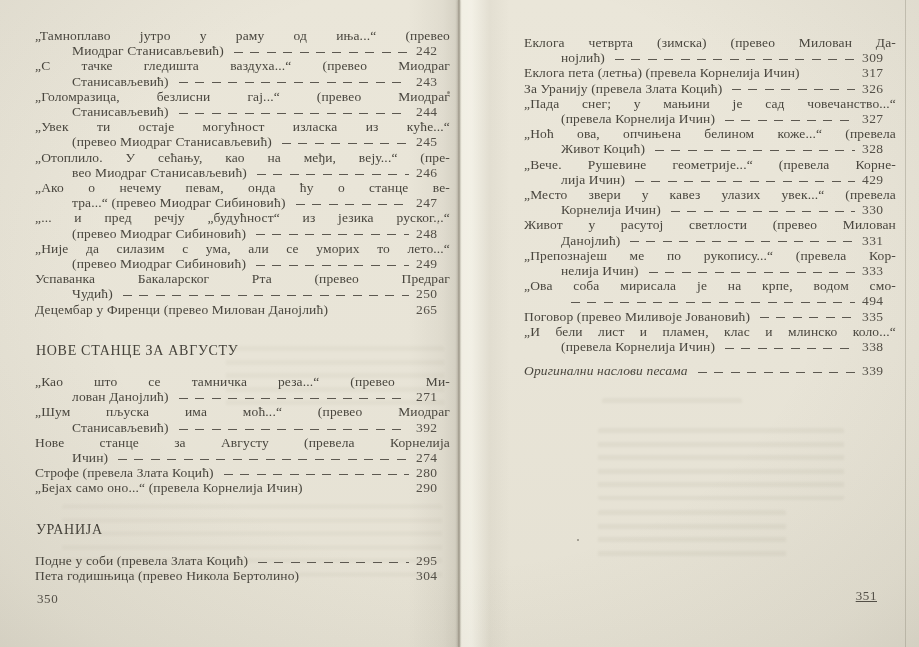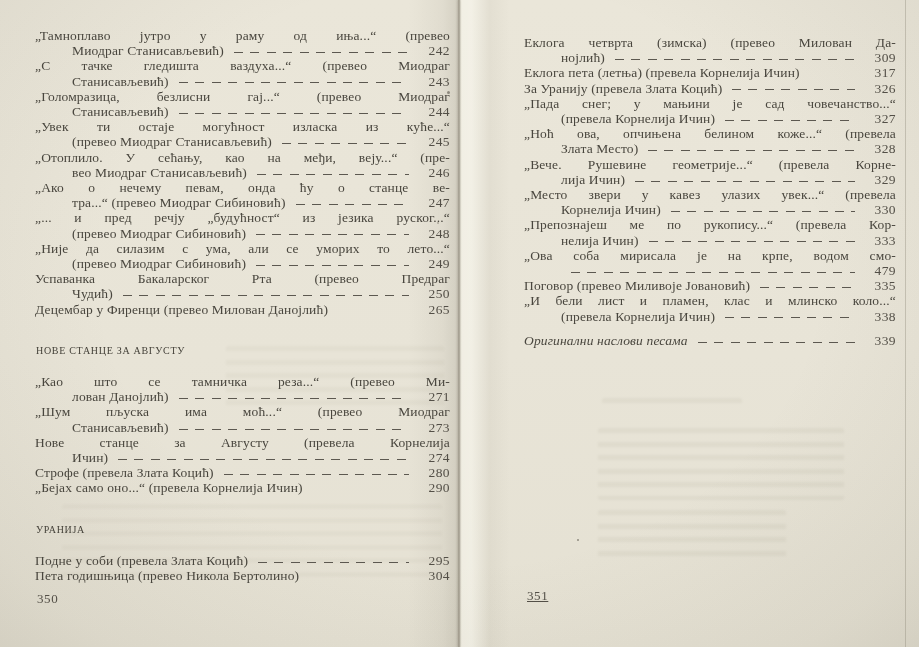--- a/index.html
+++ b/index.html
@@ -29,36 +29,36 @@
     background:repeating-linear-gradient(to bottom, rgba(122,115,96,.14) 0 5px, rgba(0,0,0,0) 5px 13.6px);}
   .g1{left:602px;top:398px;width:140px;height:14px;}
   .g2{left:598px;top:428px;width:246px;height:72px;}
   .g3{left:598px;top:510px;width:188px;height:52px;}
   .g4{left:226px;top:346px;width:218px;height:62px;opacity:.38;}
   .g5{left:62px;top:504px;width:380px;height:78px;opacity:.3;}
   
   .page{position:absolute;font-size:13.5px;line-height:15.2px;letter-spacing:.15px;}
   .page-left{left:35px;top:28px;width:415px;}
   .page-right{left:524px;top:35px;width:372px;}
-  .heading{margin:26px 0 16px 1px;font-size:10px;letter-spacing:.7px;color:#45423a;}
+  .heading{margin:26px 0 16px 1px;font-size:14px;letter-spacing:.7px;color:#45423a;}
   .entry{margin:0;}
   .entry.orig{margin-top:9px;}
   .line.wrap{text-align:justify;text-align-last:justify;white-space:nowrap;}
   .line.row{display:flex;align-items:baseline;}
   .indent{padding-left:37px;}
   .txt{white-space:nowrap;}
   .row.italic .txt{font-style:italic;text-align:right;}
   .leader{flex:1;align-self:stretch;margin:0 7px 0 9px;
     background-image:repeating-linear-gradient(90deg,#5c5850 0 9px, rgba(0,0,0,0) 9px 16.4px);
     background-size:100% 1.4px;background-repeat:no-repeat;background-position:1px 64%;}
   .spacer{flex:1;}
-  .num{width:34px;text-align:right;color:#534f47;letter-spacing:.4px;}
+  .num{width:34px;text-align:left;color:#534f47;letter-spacing:.4px;}
   .footer{position:absolute;font-size:13px;color:#534f47;letter-spacing:.6px;}
   .footer-left{left:37px;top:591px;}
-  .footer-right{left:527px;top:588px;width:369px;text-align:left;text-decoration:underline;}
+  .footer-right{left:508px;top:588px;width:369px;text-align:right;text-decoration:underline;}
 </style>
 </head>
 <body>
 
 <div class="vignette"></div>
 <div class="gutter"></div>
 <div class="crease"></div>
 <div class="edge-line"></div>
 
 <div class="ghost g1"></div>
@@ -158,21 +158,21 @@
         <div class="txt">лован Данојлић)</div>
         <div class="leader"></div>
         <div class="num">271</div>
       </div>
     </div>
     <div class="entry">
       <div class="line wrap">„Шум пљуска има моћ...“ (превео Миодраг</div>
       <div class="line row indent">
         <div class="txt">Станисављевић)</div>
         <div class="leader"></div>
-        <div class="num">273</div>
+        <div class="num">392</div>
       </div>
     </div>
     <div class="entry">
       <div class="line wrap">Нове станце за Августу (превела Корнелија</div>
       <div class="line row indent">
         <div class="txt">Ичин)</div>
         <div class="leader"></div>
         <div class="num">274</div>
       </div>
     </div>
@@ -233,54 +233,62 @@
       <div class="line wrap">„Пада снег; у мањини је сад човечанство...“</div>
       <div class="line row indent">
         <div class="txt">(превела Корнелија Ичин)</div>
         <div class="leader"></div>
         <div class="num">327</div>
       </div>
     </div>
     <div class="entry">
       <div class="line wrap">„Ноћ ова, опчињена белином коже...“ (превела</div>
       <div class="line row indent">
-        <div class="txt">Злата Место)</div>
+        <div class="txt">Живот Коцић)</div>
         <div class="leader"></div>
         <div class="num">328</div>
       </div>
     </div>
     <div class="entry">
       <div class="line wrap">„Вече. Рушевине геометрије...“ (превела Корне-</div>
       <div class="line row indent">
         <div class="txt">лија Ичин)</div>
         <div class="leader"></div>
-        <div class="num">329</div>
+        <div class="num">429</div>
       </div>
     </div>
     <div class="entry">
       <div class="line wrap">„Место звери у кавез улазих увек...“ (превела</div>
       <div class="line row indent">
         <div class="txt">Корнелија Ичин)</div>
         <div class="leader"></div>
         <div class="num">330</div>
       </div>
     </div>
     <div class="entry">
+      <div class="line wrap">Живот у расутој светлости (превео Милован</div>
+      <div class="line row indent">
+        <div class="txt">Данојлић)</div>
+        <div class="leader"></div>
+        <div class="num">331</div>
+      </div>
+    </div>
+    <div class="entry">
       <div class="line wrap">„Препознајеш ме по рукопису...“ (превела Кор-</div>
       <div class="line row indent">
         <div class="txt">нелија Ичин)</div>
         <div class="leader"></div>
         <div class="num">333</div>
       </div>
     </div>
     <div class="entry">
       <div class="line wrap">„Ова соба мирисала је на крпе, водом смо-</div>
       <div class="line row indent">
         <div class="leader"></div>
-        <div class="num">479</div>
+        <div class="num">494</div>
       </div>
     </div>
     <div class="entry">
       <div class="line row">
         <div class="txt">Поговор (превео Миливоје Јовановић)</div>
         <div class="leader"></div>
         <div class="num">335</div>
       </div>
     </div>
     <div class="entry">

